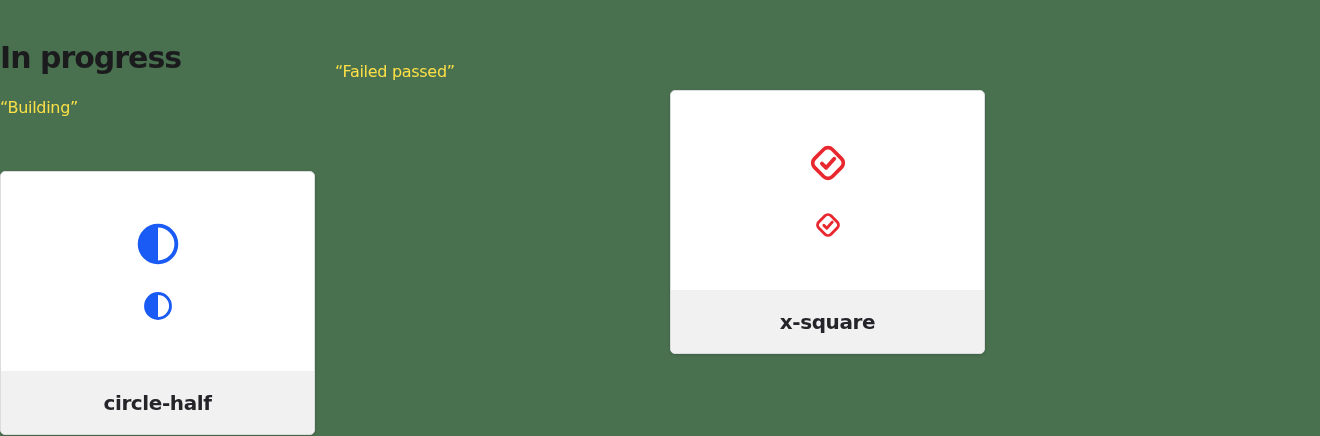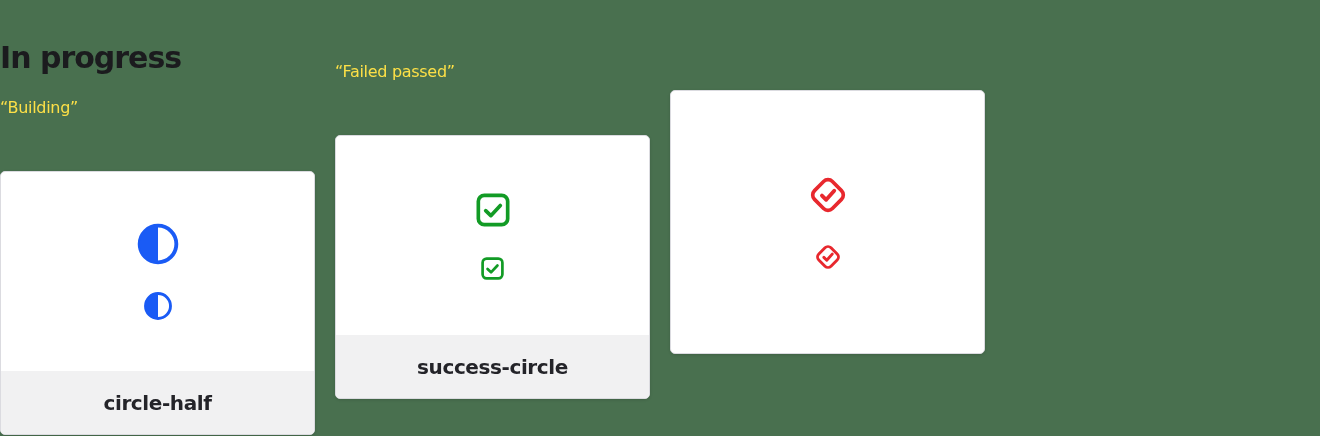--- a/index.html
+++ b/index.html
@@ -88,44 +88,32 @@
           <circle cx="12" cy="12" r="10" fill="none" stroke="currentColor" stroke-width="2.3"></circle>
           <path d="M12 2 A10 10 0 0 0 12 22 Z" fill="currentColor"></path>
         </svg>
       </div>
       <div class="card-footer">circle-half</div>
     </div>
   </div>
 
   <div class="col col-2">
     <div class="subtitle">“Failed passed”</div>
-    <div class="card">
-      <div class="card-body" style="color: rgb(18, 155, 37);">
-        <svg class="ic ic-lg" viewBox="0 0 24 24">
-          <rect x="3.2" y="3.2" width="17.6" height="17.6" rx="3.6" fill="none" stroke="currentColor" stroke-width="2.2"></rect>
-          <path d="M7.6 12.4 L10.7 15.4 L16.4 9.3" fill="none" stroke="currentColor" stroke-width="2.2" stroke-linecap="round" stroke-linejoin="round"></path>
-        </svg>
-        <svg class="ic ic-sm" viewBox="0 0 24 24">
-          <rect x="3.2" y="3.2" width="17.6" height="17.6" rx="3.6" fill="none" stroke="currentColor" stroke-width="2.4"></rect>
-          <path d="M7.6 12.4 L10.7 15.4 L16.4 9.3" fill="none" stroke="currentColor" stroke-width="2.4" stroke-linecap="round" stroke-linejoin="round"></path>
-        </svg>
-      </div>
-      <div class="card-footer">success-circle</div>
-    </div>
   </div>
 
   <div class="col col-3">
     <div class="card">
       <div class="card-body" style="color: rgb(232, 40, 46);">
         <svg class="ic ic-lg" viewBox="0 0 24 24">
           <rect x="5.1" y="5.1" width="13.8" height="13.8" rx="3.4" transform="rotate(45 12 12)" fill="none" stroke="currentColor" stroke-width="2"></rect>
           <path d="M8.7 12.3 L11 14.6 L15.4 9.7" fill="none" stroke="currentColor" stroke-width="2.1" stroke-linecap="round" stroke-linejoin="round"></path>
         </svg>
         <svg class="ic ic-sm" viewBox="0 0 24 24">
           <rect x="5.1" y="5.1" width="13.8" height="13.8" rx="3.4" transform="rotate(45 12 12)" fill="none" stroke="currentColor" stroke-width="2.3"></rect>
           <path d="M8.7 12.3 L11 14.6 L15.4 9.7" fill="none" stroke="currentColor" stroke-width="2.3" stroke-linecap="round" stroke-linejoin="round"></path>
         </svg>
       </div>
+      <div class="card-footer">x-square</div>
     </div>
   </div>
 
 
 </div>
 
 </body></html>

